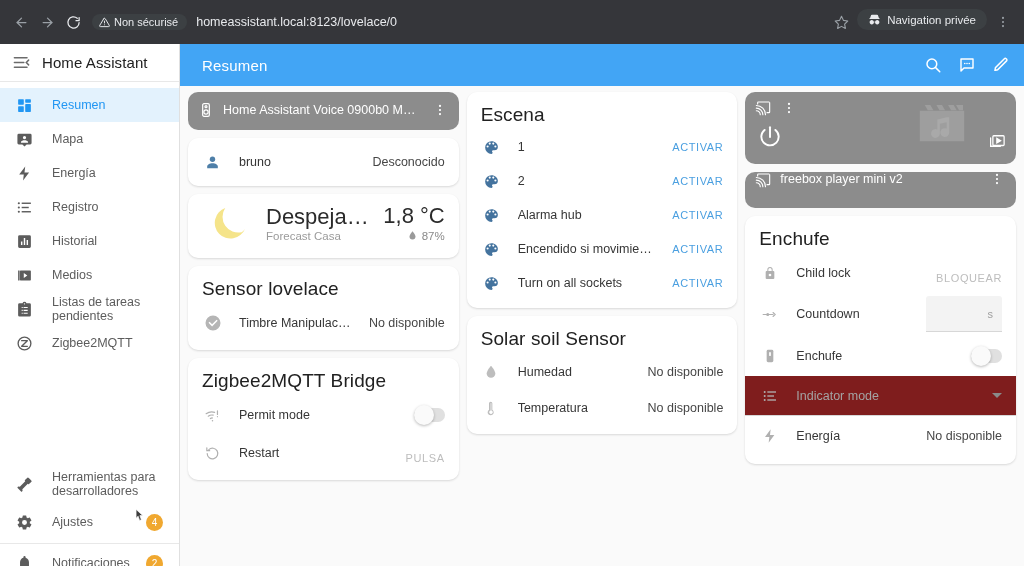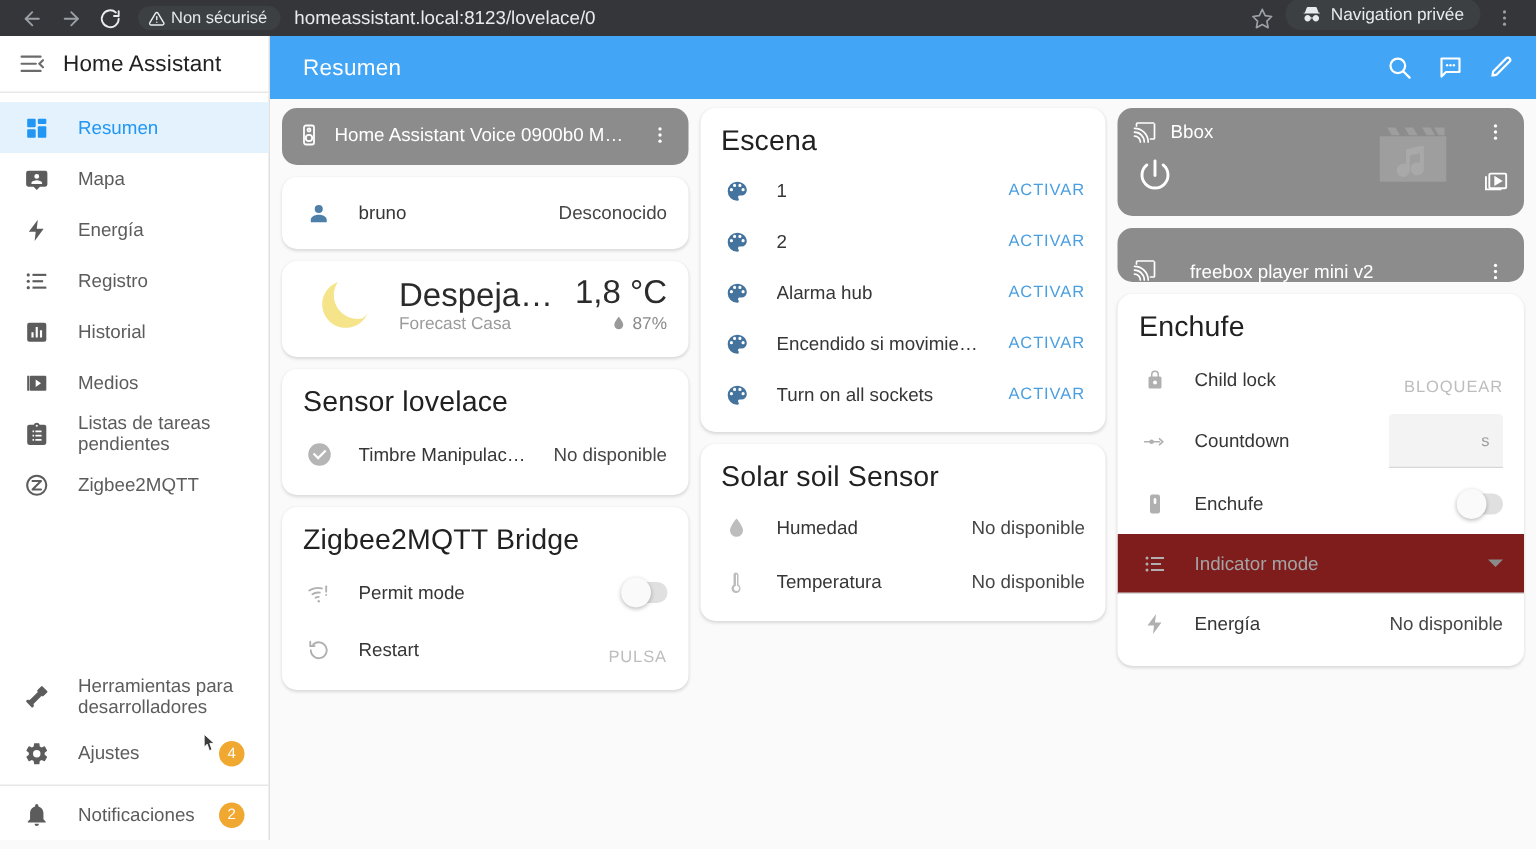--- a/index.html
+++ b/index.html
@@ -5,21 +5,21 @@
   * { box-sizing: border-box; margin: 0; padding: 0; }
   html, body {
     width: 1024px; height: 566px;
     font-family: "Liberation Sans", sans-serif;
     overflow: hidden;
     background: #fafafa;
   }
 
   
   .browser-bar {
-    height: 24px; width: 1024px;
+    height: 44px; width: 1024px;
     background: #35363a;
     display: flex; align-items: center;
     padding: 0 8px;
     color: #c8cace;
     flex-shrink: 0;
   }
   .nav-btn {
     width: 26px; height: 26px;
     display: flex; align-items: center; justify-content: center;
     border-radius: 50%;
@@ -175,21 +175,21 @@
     overflow: hidden;
   }
   .mp-top { display: flex; align-items: center; padding: 8px 10px 4px; gap: 9px; }
   .mp-ico { display:flex; align-items:center; justify-content:center; color:#fff; flex-shrink:0;}
   .mp-name { font-size: 12.5px; color: #fff; flex: 1; white-space: nowrap; overflow:hidden; text-overflow:ellipsis;}
   .mp-dots { color:#fff; display:flex; align-items:center; justify-content:center; width:18px;}
   .mp-big { height: 44px; position: relative; }
   .mp-power { position: absolute; left: 12px; top: 4px; color:#fff; }
   .mp-artwork { position: absolute; right: 46px; top: -22px; opacity:.28; }
   .mp-playlist { position: absolute; right: 10px; top: 12px; color:#fff; }
-  .mp-slim { height: 36px; display: flex; align-items: flex-end; padding: 0 10px; gap: 22px;}
+  .mp-slim { height: 36px; display: flex; align-items: flex-start; padding: 0 10px; gap: 9px;}
 
   
   .toggle {
     width: 31px; height: 14px; border-radius: 7px;
     background: #e0e0e0; position: relative; flex-shrink: 0;
   }
   .toggle::after {
     content:''; position: absolute; left: 0; top: -3px;
     width: 20px; height: 20px; border-radius: 50%;
     background: #fafafa;
@@ -617,21 +617,20 @@
           <div class="mp-top">
             <span class="mp-ico">
               <svg width="16" height="16" viewBox="0 0 24 24" fill="none" stroke="currentColor" stroke-width="1.7" stroke-linecap="round">
                   <path d="M2 16.1a5.9 5.9 0 0 1 5.9 5.9"></path>
                   <path d="M2 12.2A9.8 9.8 0 0 1 11.8 22"></path>
                   <path d="M2 8.3A13.7 13.7 0 0 1 15.7 22"></path>
                   <path d="M21 3H5a1 1 0 0 0-1 1v2"></path>
                   <path d="M22 4v14a1 1 0 0 1-1 1h-3"></path>
                 </svg>
             </span>
-            <span class="mp-name">Bbox</span>
             <span class="mp-dots">
               <svg width="14" height="14" viewBox="0 0 24 24" fill="currentColor">
                   <circle cx="12" cy="5" r="1.9"></circle>
                   <circle cx="12" cy="12" r="1.9"></circle>
                   <circle cx="12" cy="19" r="1.9"></circle>
                 </svg>
             </span>
           </div>
           <div class="mp-big">
             <span class="mp-power">

